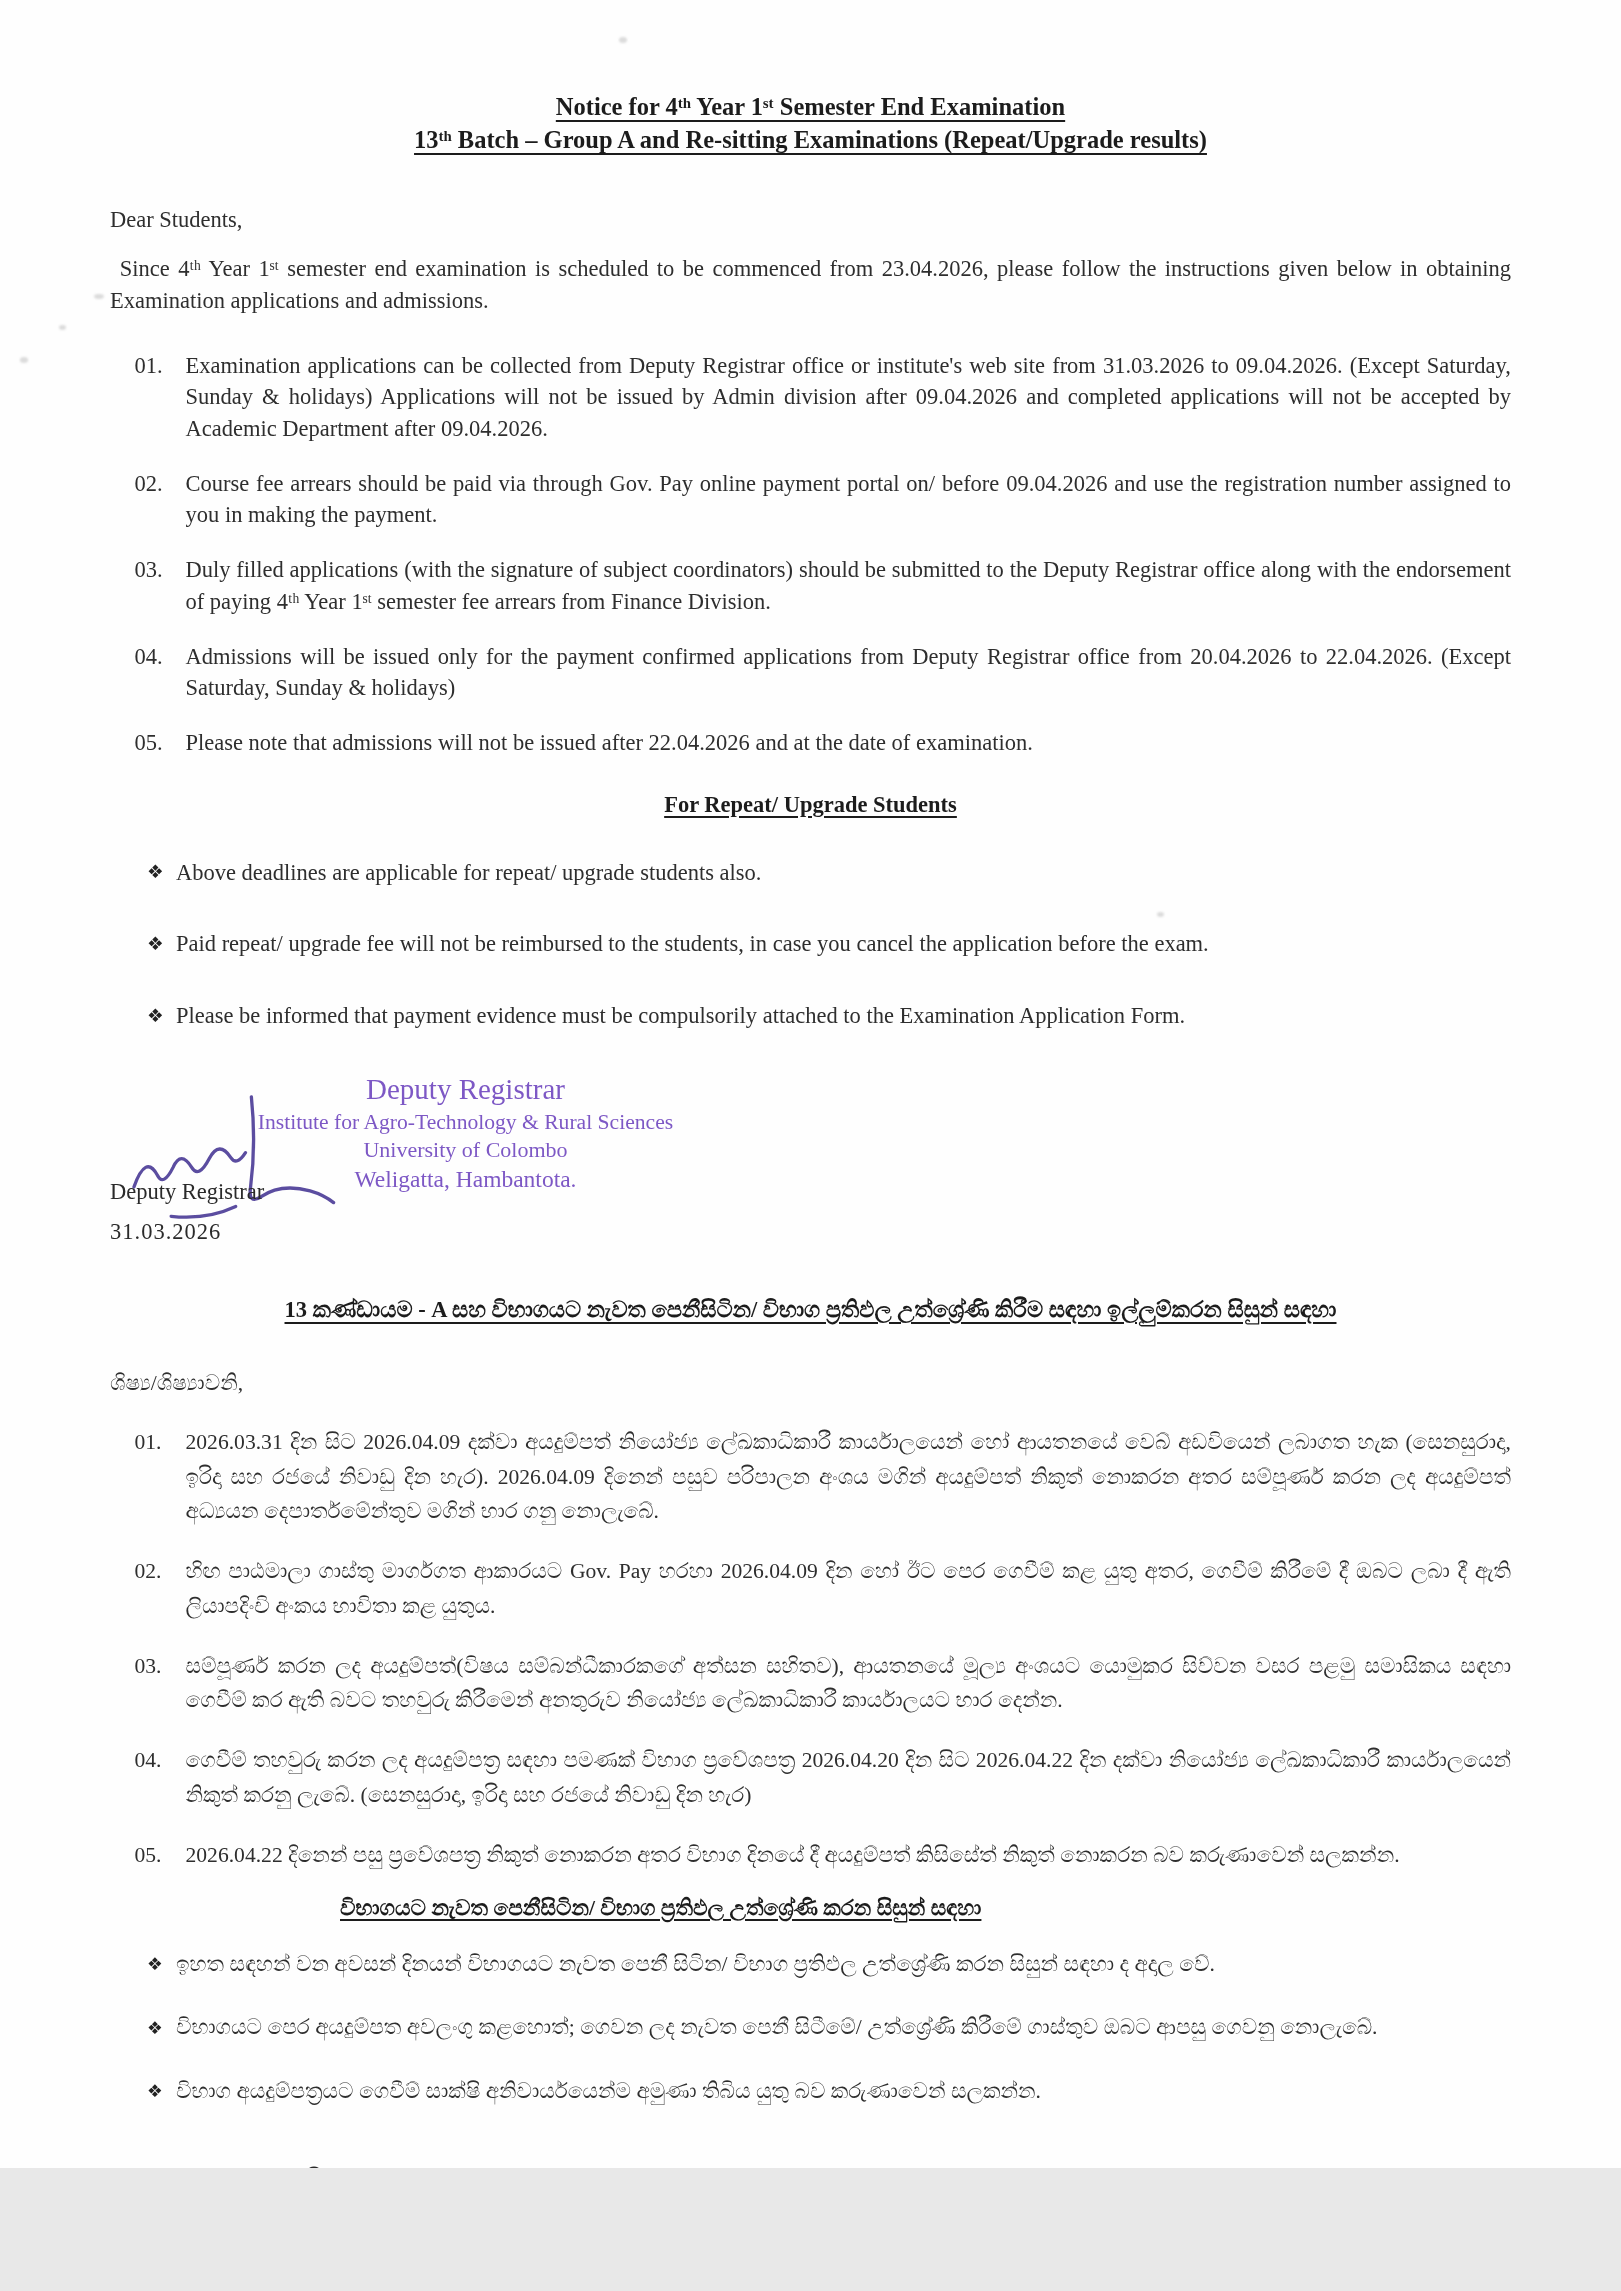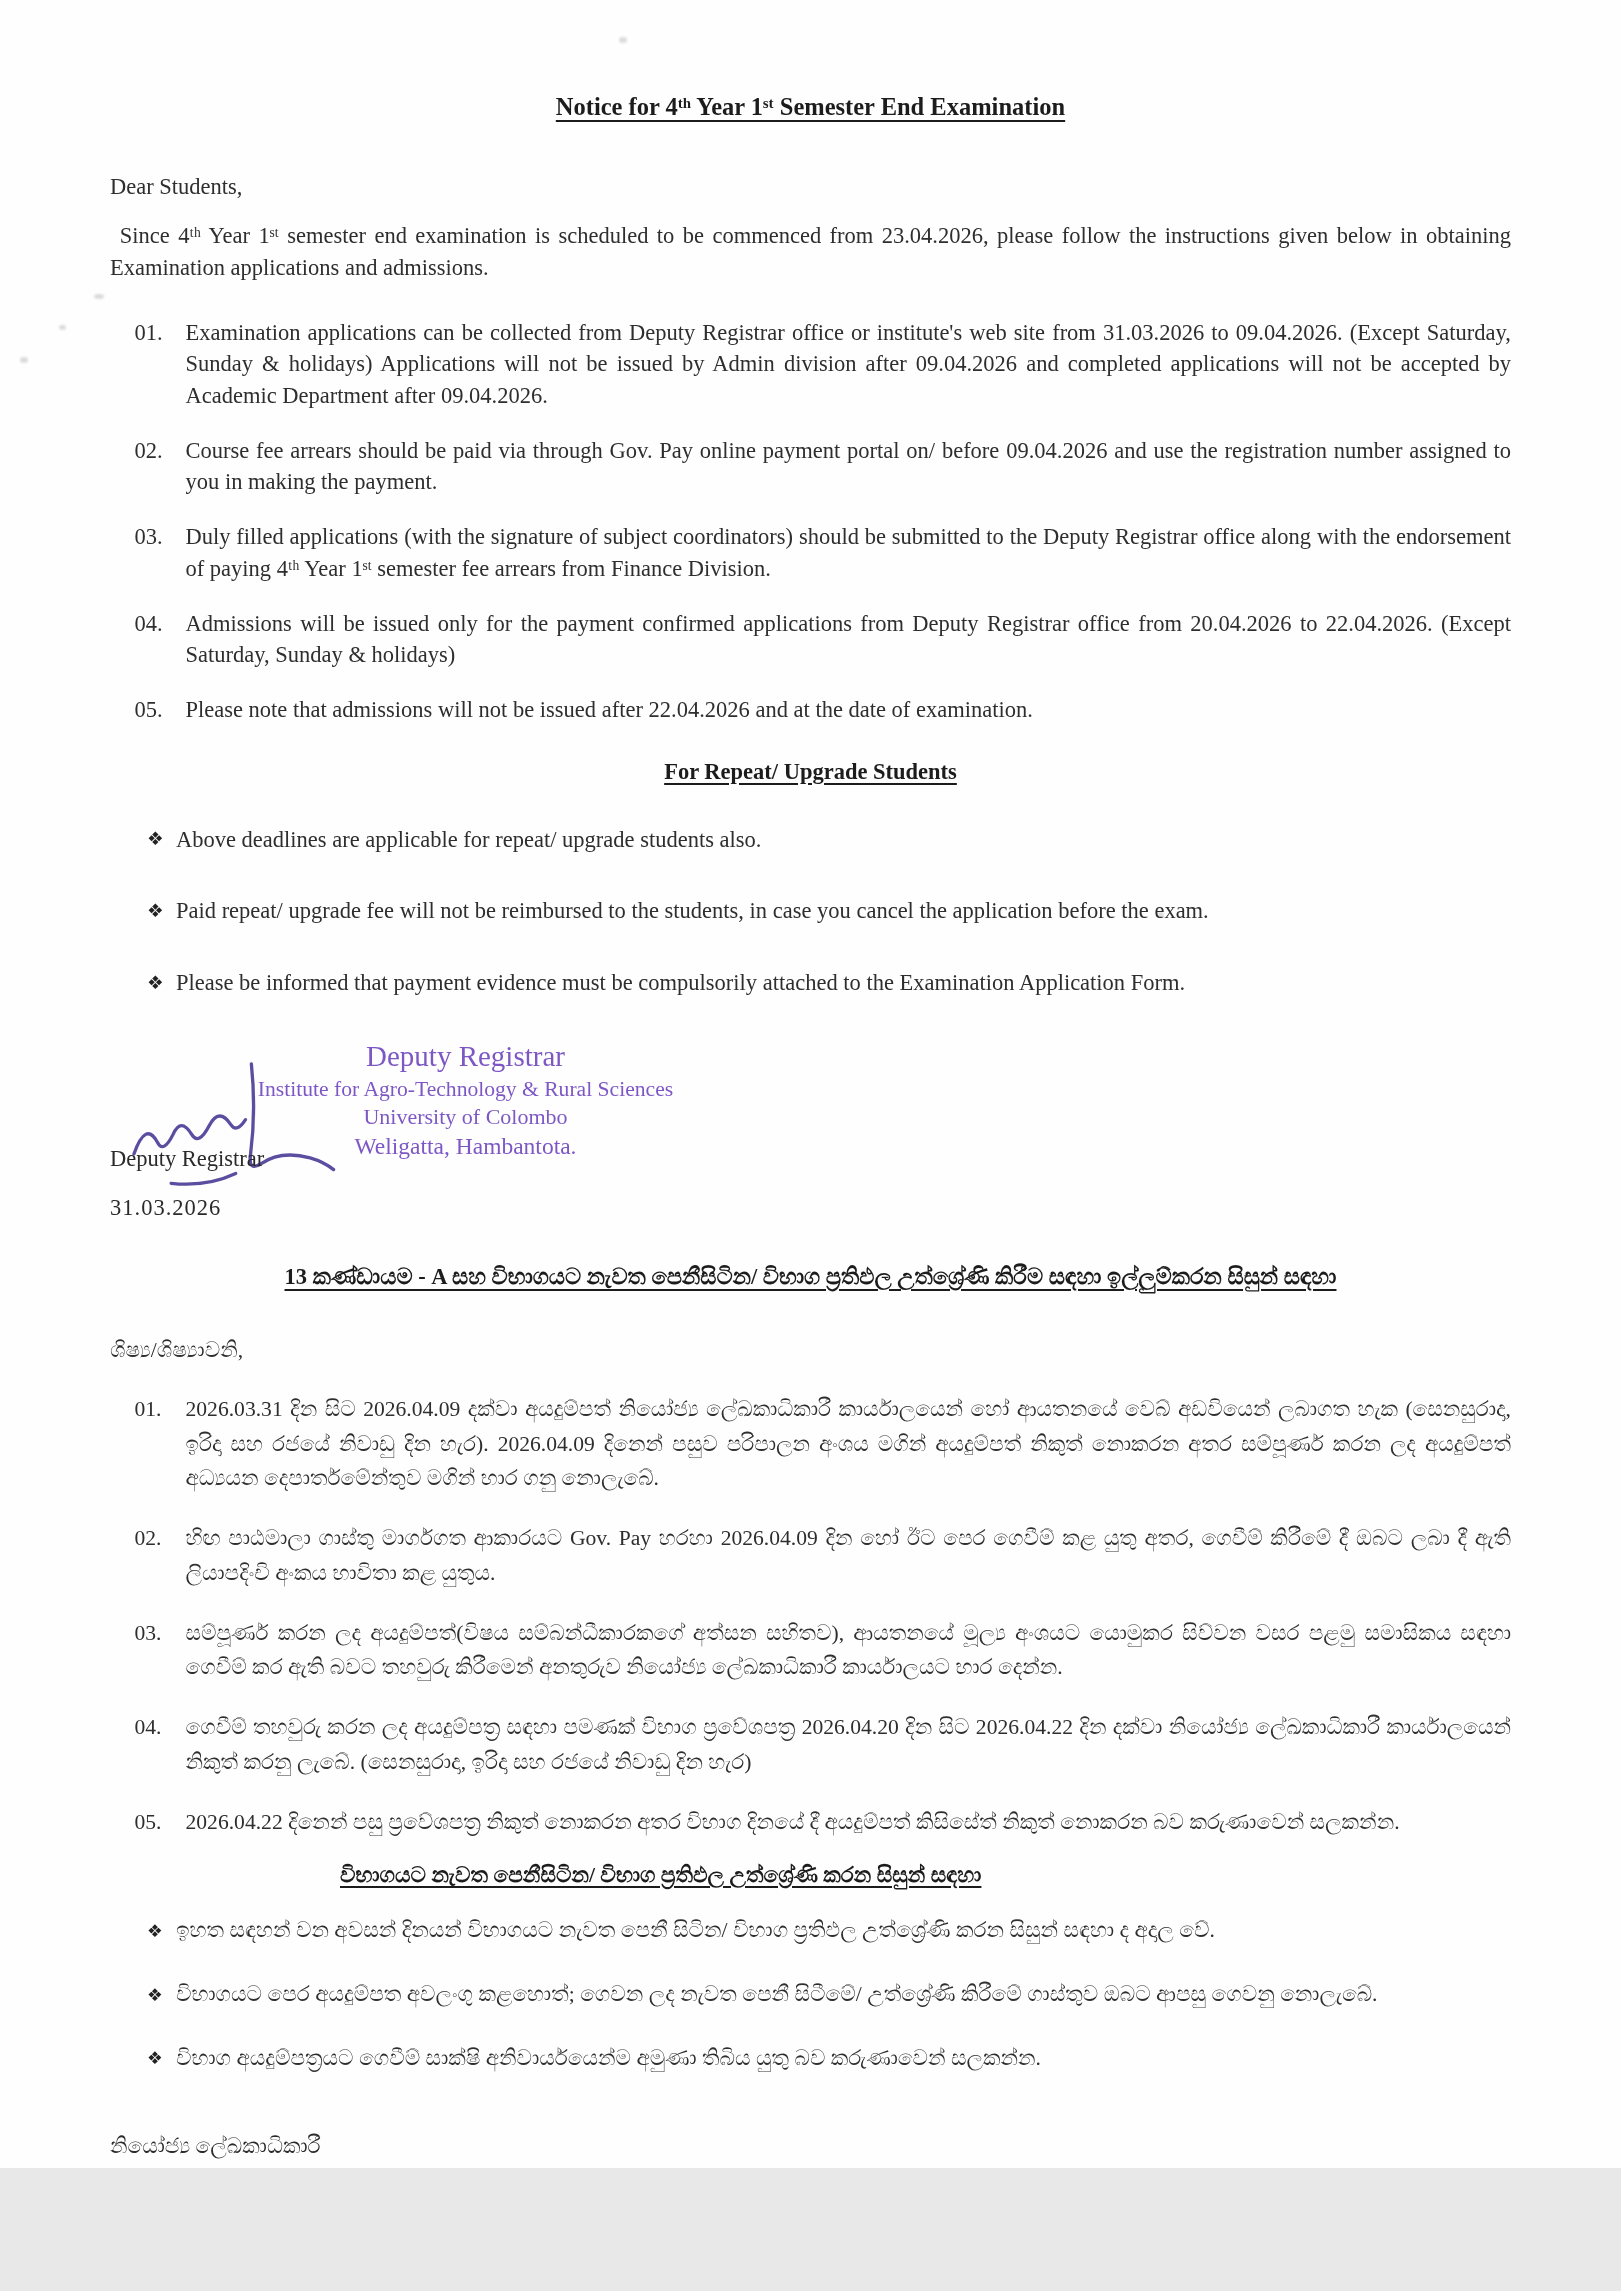--- a/index.html
+++ b/index.html
@@ -37,21 +37,21 @@
   
   .sign-zone { position:relative; height:208px; margin-top:15.7px; }
   .stamp { position:absolute; left:135px; top:0; width:441px; text-align:center;
            color:#7d58c5; line-height:1.28; }
   .stamp .s1 { font-size:29px; }
   .stamp .s2 { font-size:21.6px; }
   .stamp .s3 { font-size:22px; }
   .stamp .s4 { font-size:23.5px; }
   .sig-ink { position:absolute; left:7.8px; top:21.6px; }
   .sig-name { position:absolute; left:0; top:108px; font-size:22.5px; color:#2a2a2a; }
-  .sig-date { position:absolute; left:0; top:157px; font-size:22.5px; color:#2a2a2a; letter-spacing:1px; }
+  .sig-date { position:absolute; left:0; top:148px; font-size:22.5px; color:#2a2a2a; letter-spacing:1px; }
 
   
   .si-title { text-align:center; font-weight:bold; font-size:22.5px; color:#1c1c1c; line-height:1.55; margin-top:13.7px; }
   .si-title .tline { text-decoration:underline; text-decoration-thickness:1.6px; text-underline-offset:4.9px; }
   .si-salutation { margin-top:43px; font-size:21.6px; }
   .si-para { margin-top:21.6px; font-size:21.6px; line-height:1.6; text-align:justify; }
   .si-list { margin-top:29px; }
   .si-item { display:grid; grid-template-columns:51px 1fr; margin:0 0 25.5px 24.5px; font-size:21.6px; line-height:1.6; }
   .si-item .body { text-align:justify; }
   .si-subheading { margin:-2px 0 25.5px 230px; font-weight:bold; font-size:21.6px; color:#1c1c1c;
@@ -71,20 +71,21 @@
 
   <div class="speck" style="left:619px; top:37px; width:7.8px; height:5.9px;"></div>
   <div class="speck" style="left:94px; top:294px; width:9.8px; height:4.9px;"></div>
   <div class="speck" style="left:59px; top:325px; width:6.9px; height:4.9px;"></div>
   <div class="speck" style="left:19.6px; top:357px; width:8.8px; height:5.9px;"></div>
   <div class="speck" style="left:1157px; top:912px; width:6.9px; height:4.9px;"></div>
   <div class="speck" style="left:196px; top:2245px; width:25.5px; height:3.9px; transform:rotate(38deg);"></div>
 
   <div class="doc-title">
     <div><span class="tline">Notice for 4ᵗʰ Year 1ˢᵗ Semester End Examination</span></div>
+    <div><span class="tline">13ᵗʰ Batch – Group A and Re-sitting Examinations (Repeat/Upgrade results)</span></div>
   </div>
 
   <div class="salutation">Dear Students,</div>
 
   <div class="para indent">Since 4ᵗʰ Year 1ˢᵗ semester end examination is scheduled to be commenced from 23.04.2026, please follow the instructions given below in obtaining Examination applications and admissions.</div>
 
   <div class="num-list">
     <div class="num-item">
       <span class="num">01.</span>
       <span class="body">Examination applications can be collected from Deputy Registrar office or institute's web site from 31.03.2026 to 09.04.2026. (Except Saturday, Sunday &amp; holidays) Applications will not be issued by Admin division after 09.04.2026 and completed applications will not be accepted by Academic Department after 09.04.2026.</span>

